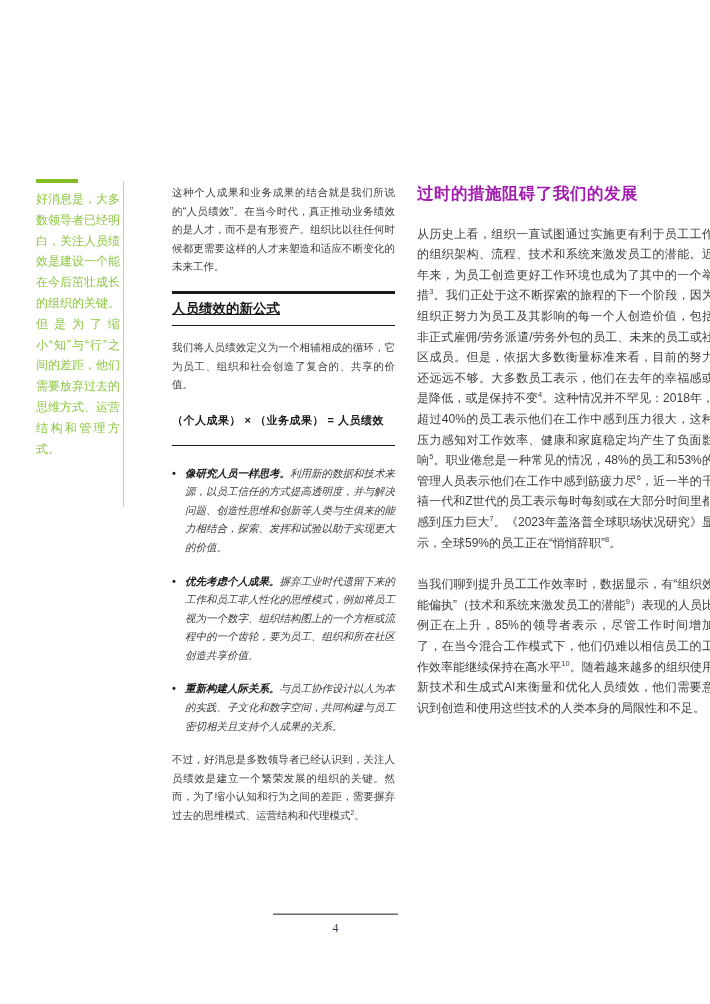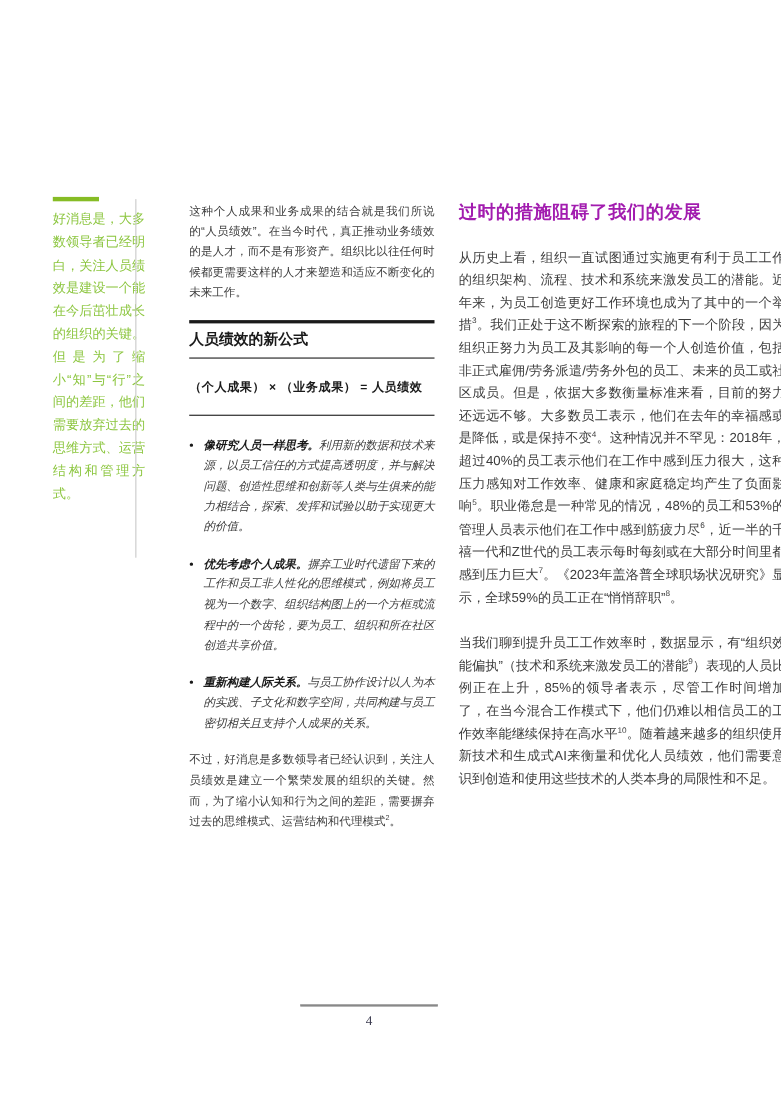--- a/index.html
+++ b/index.html
@@ -6,21 +6,21 @@
   html, body { background: #ffffff; }
   body {
     width: 710px; height: 1004px;
     position: relative;
     font-family: "Liberation Sans", "DejaVu Sans", sans-serif;
     overflow: hidden;
   }
   .page { position: absolute; inset: 0; background: #fff; }
 
   
-  .sidebar { position: absolute; left: 48px; top: 179px; width: 84px; }
+  .sidebar { position: absolute; left: 36px; top: 179px; width: 84px; }
   .accent-bar { width: 42px; height: 4px; background: #86BC25; margin-bottom: 6px; }
   .quote {
     color: #8CC63F;
     font-size: 12px; line-height: 20.8px;
     text-align: justify;
   }
 
   
   .vdivider { position: absolute; left: 123px; top: 181px; width: 1px; height: 326px; background: #c9c9c9; }
 
@@ -32,20 +32,21 @@
 
   .middle p { margin-bottom: 13px; }
 
   .section-head {
     margin: 15px 0 12px 0;
     border-top: 3px solid #1a1a1a;
     border-bottom: 1px solid #1a1a1a;
     padding: 7px 0 8px 0;
     font-size: 13.5px; font-weight: bold; color: #1a1a1a;
     line-height: 1.2;
+    text-decoration: underline;
   }
   .formula {
     text-align: left;
     font-weight: bold; color: #1a1a1a;
     font-size: 11px;
     margin: 17px 0 15px 0 !important;
     letter-spacing: 0.5px;
   }
   .hr { border-top: 1px solid #1a1a1a; margin: 0 0 14px 0; }
 
@@ -85,20 +86,21 @@
     <p class="quote">好消息是，大多数领导者已经明白，关注人员绩效是建设一个能在今后茁壮成长的组织的关键。但是为了缩小“知”与“行”之间的差距，他们需要放弃过去的思维方式、运营结构和管理方式。</p>
   </aside>
 
   <div class="vdivider"></div>
 
   <section class="col middle">
     <p>这种个人成果和业务成果的结合就是我们所说的“人员绩效”。在当今时代，真正推动业务绩效的是人才，而不是有形资产。组织比以往任何时候都更需要这样的人才来塑造和适应不断变化的未来工作。</p>
 
     <h2 class="section-head">人员绩效的新公式</h2>
 
+    <p>我们将人员绩效定义为一个相辅相成的循环，它为员工、组织和社会创造了复合的、共享的价值。</p>
 
     <p class="formula">（个人成果） × （业务成果） = 人员绩效</p>
     <div class="hr"></div>
 
 
     <ul class="bullets">
       <li>
         <span class="lead">像研究人员一样思考。</span><span>利用新的数据和技术来源，以员工信任的方式提高透明度，并与解决问题、创造性思维和创新等人类与生俱来的能力相结合，探索、发挥和试验以助于实现更大的价值。</span>
       </li>
       <li>

